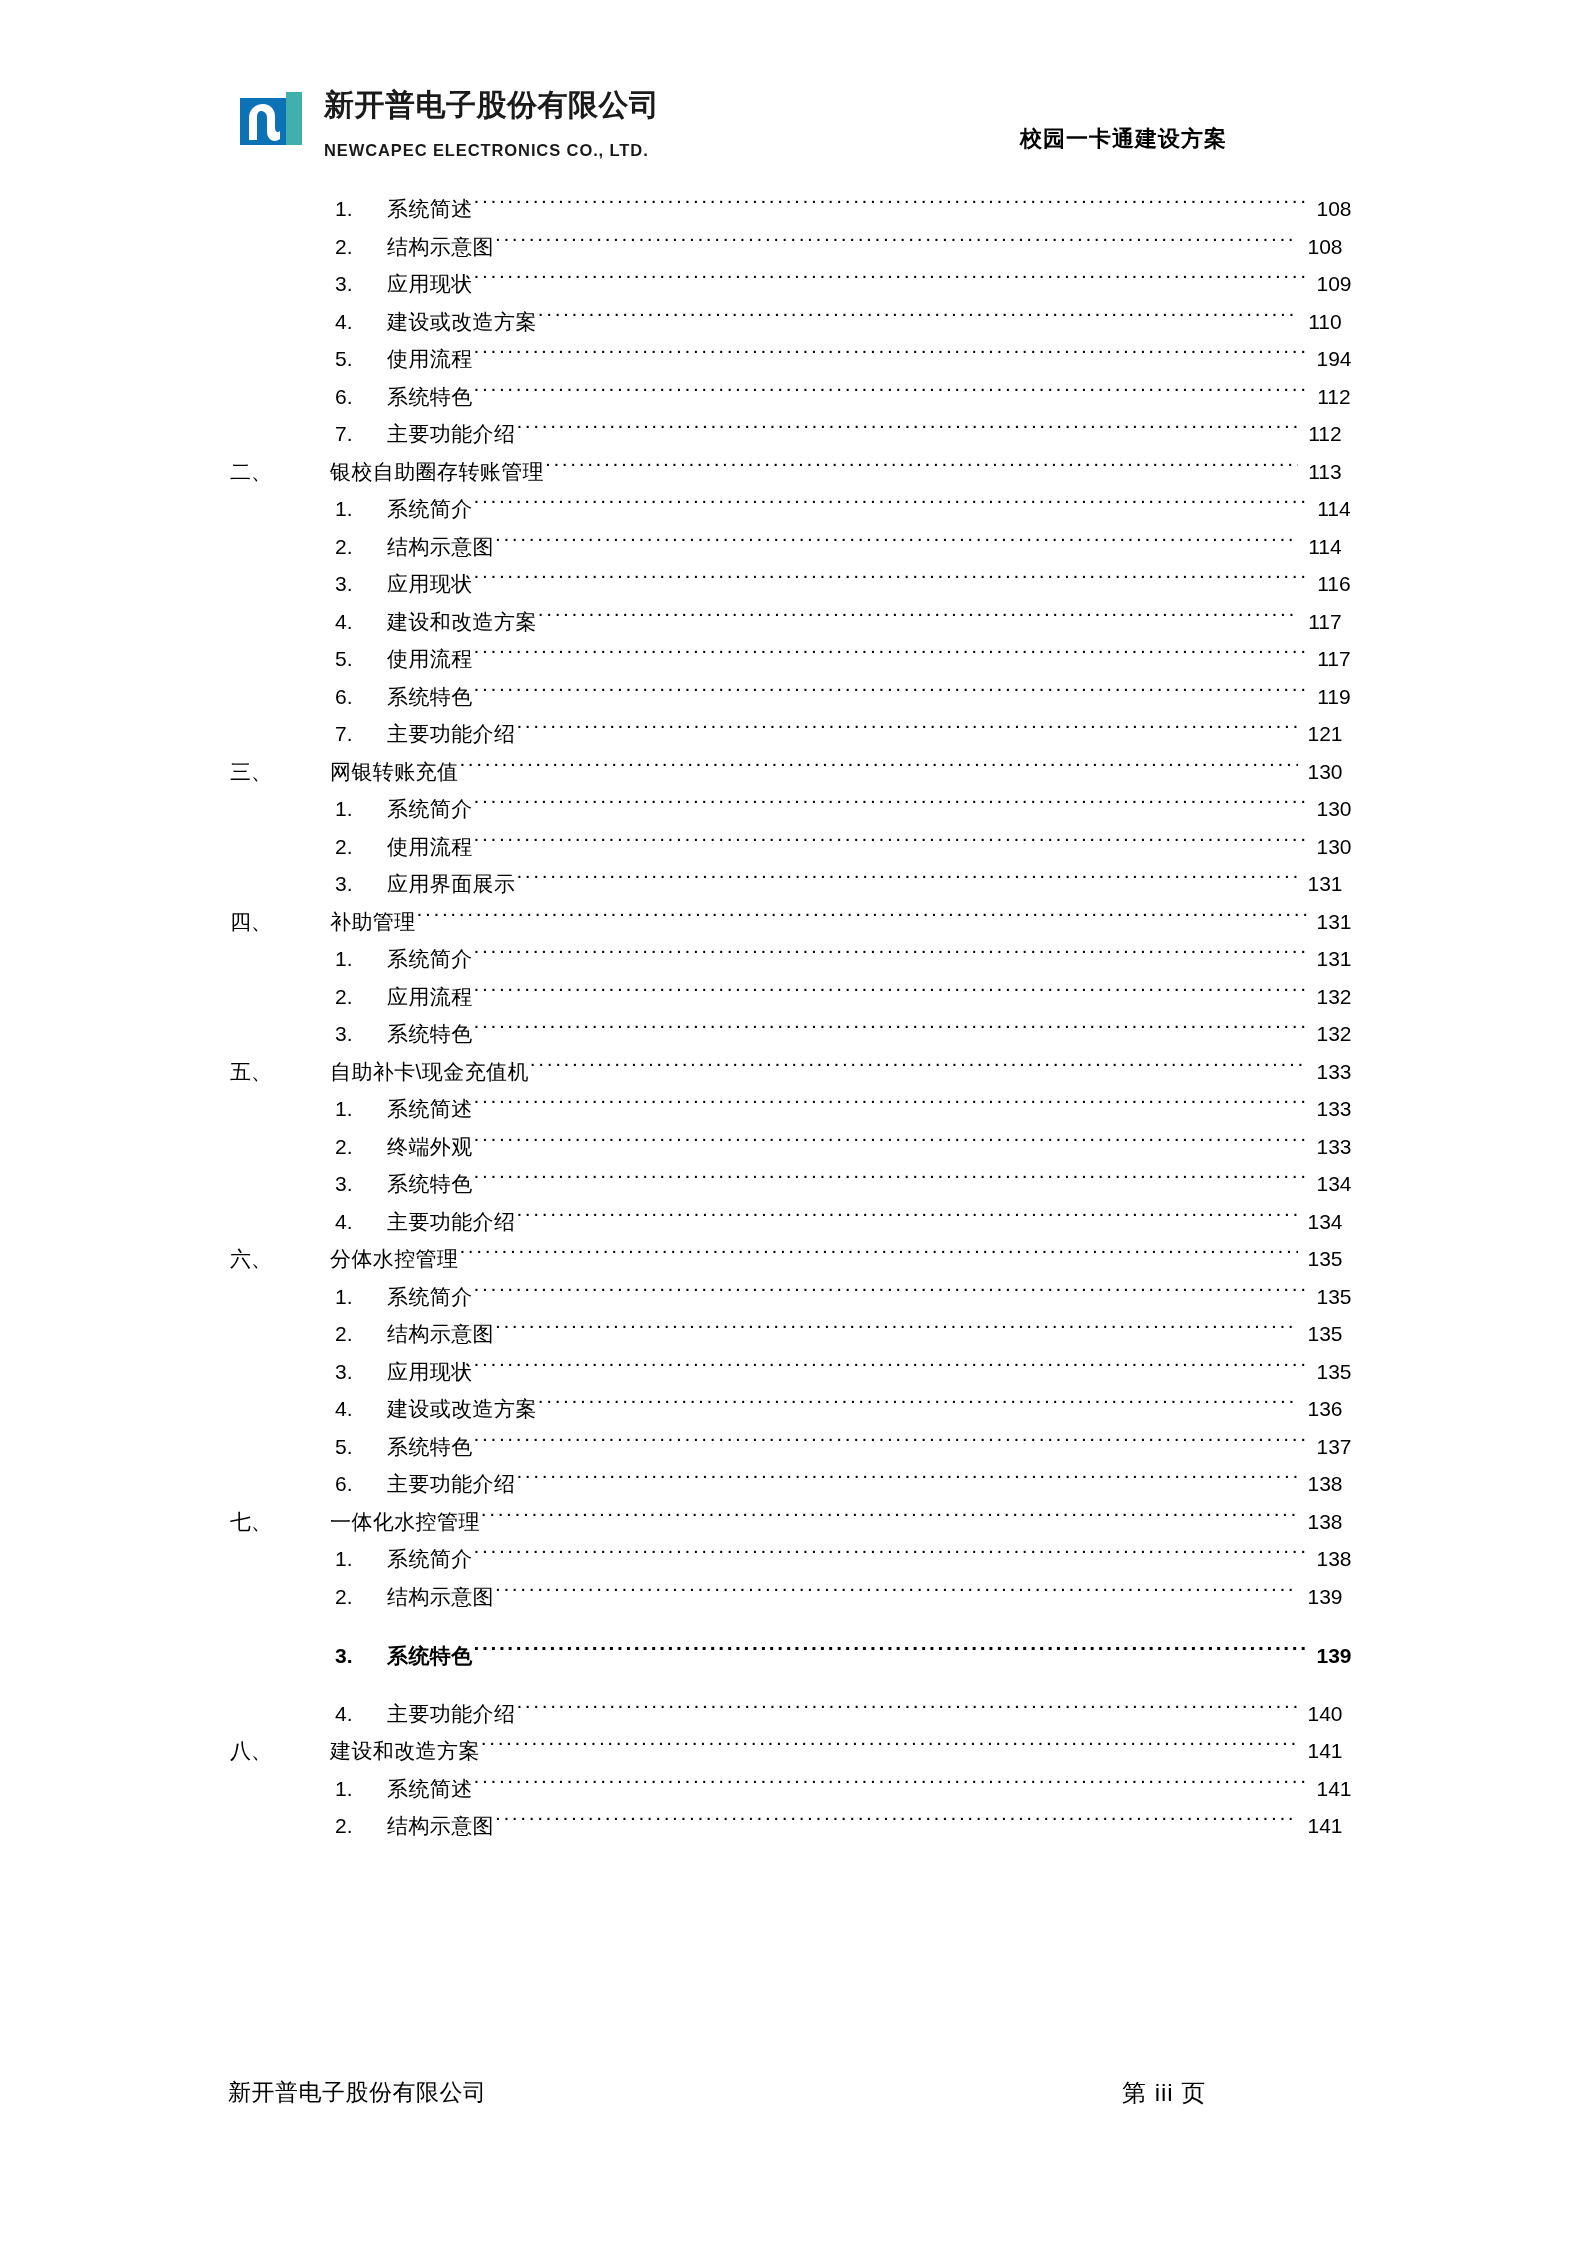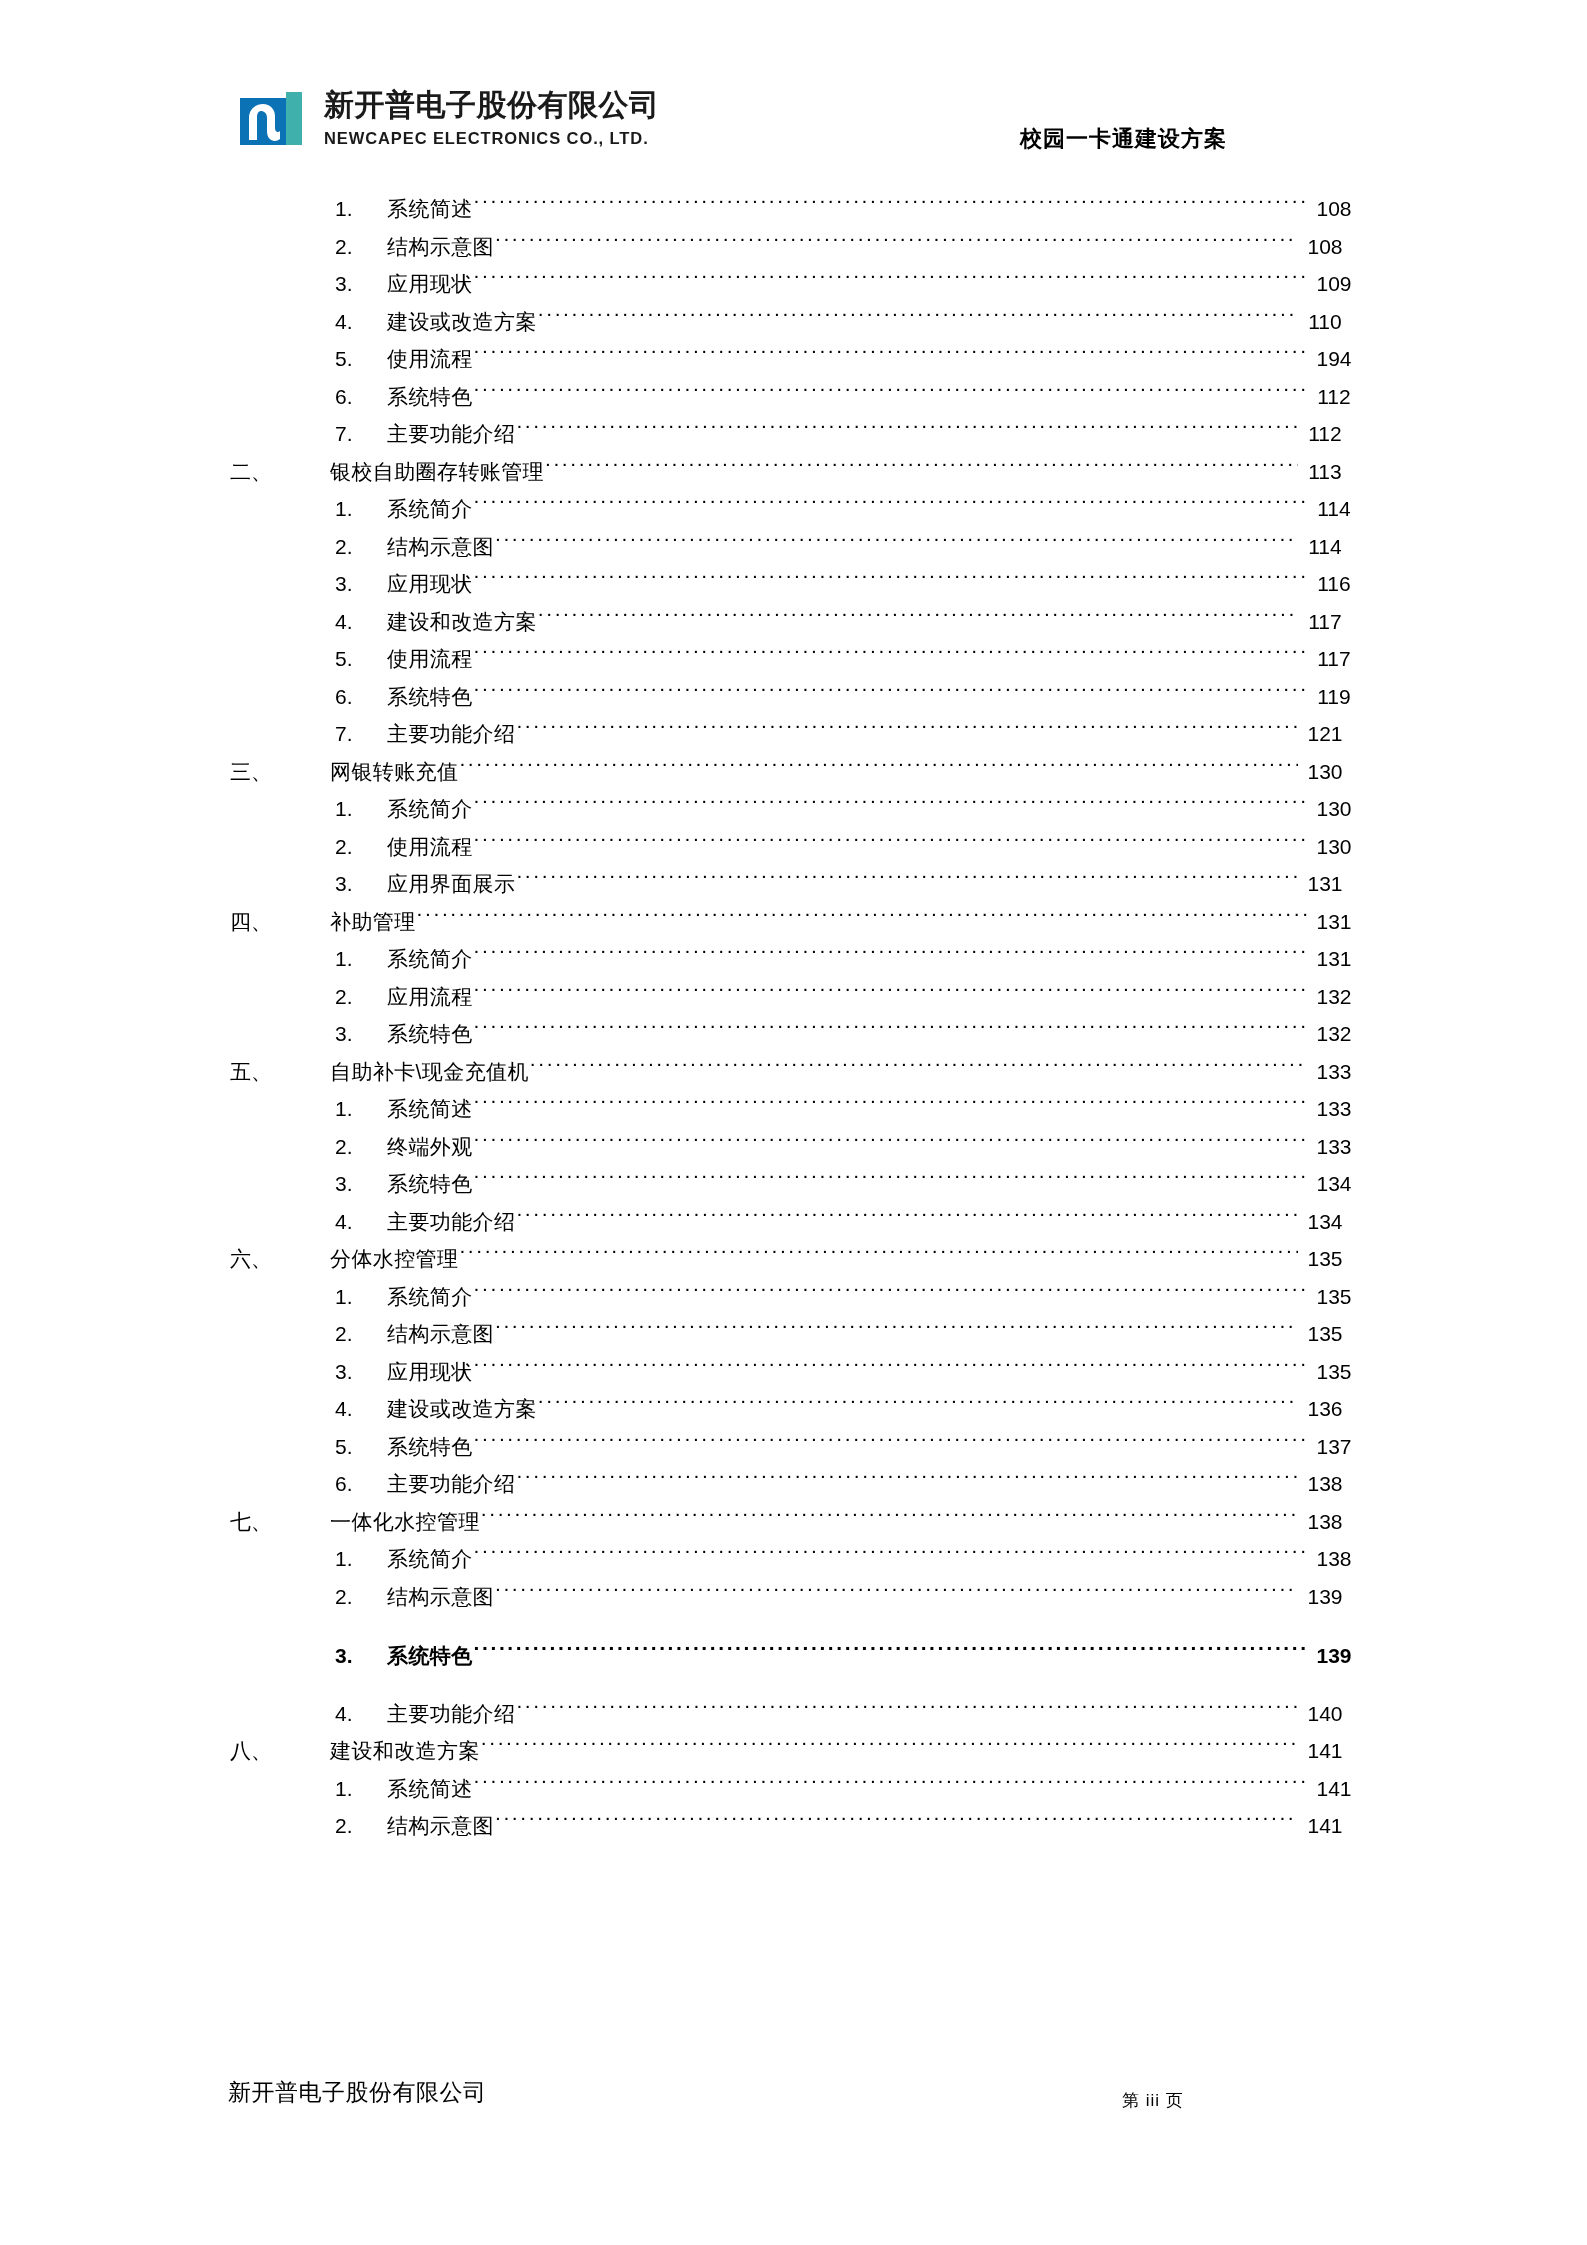--- a/index.html
+++ b/index.html
@@ -66,21 +66,21 @@
     white-space: nowrap;
     color: #1a1a1a;
   }
   .brand-en {
     font-size: 16.5px;
     font-weight: 700;
     line-height: 20px;
     letter-spacing: 0.9px;
     white-space: nowrap;
     color: #1a1a1a;
-    margin-top: 6px;
+    margin-top: 18px;
   }
   .doc-title {
     position: absolute;
     left: 1020px;
     top: 124px;
     font-size: 22px;
     font-weight: 700;
     letter-spacing: 1px;
     white-space: nowrap;
     color: #000;
@@ -174,24 +174,23 @@
     left: 228px;
     top: 0;
     font-size: 23px;
     letter-spacing: 0.5px;
     white-space: nowrap;
   }
   .footer-right {
     position: absolute;
     left: 1122px;
     top: 0;
-    font-size: 17px;
+    font-size: 24px;
     letter-spacing: 1px;
     white-space: nowrap;
-    margin-top: 12px;
   }
 </style>
 </head>
 <body>
 
 <div class="page">
 
   <div class="header">
 
     <div class="brand">

